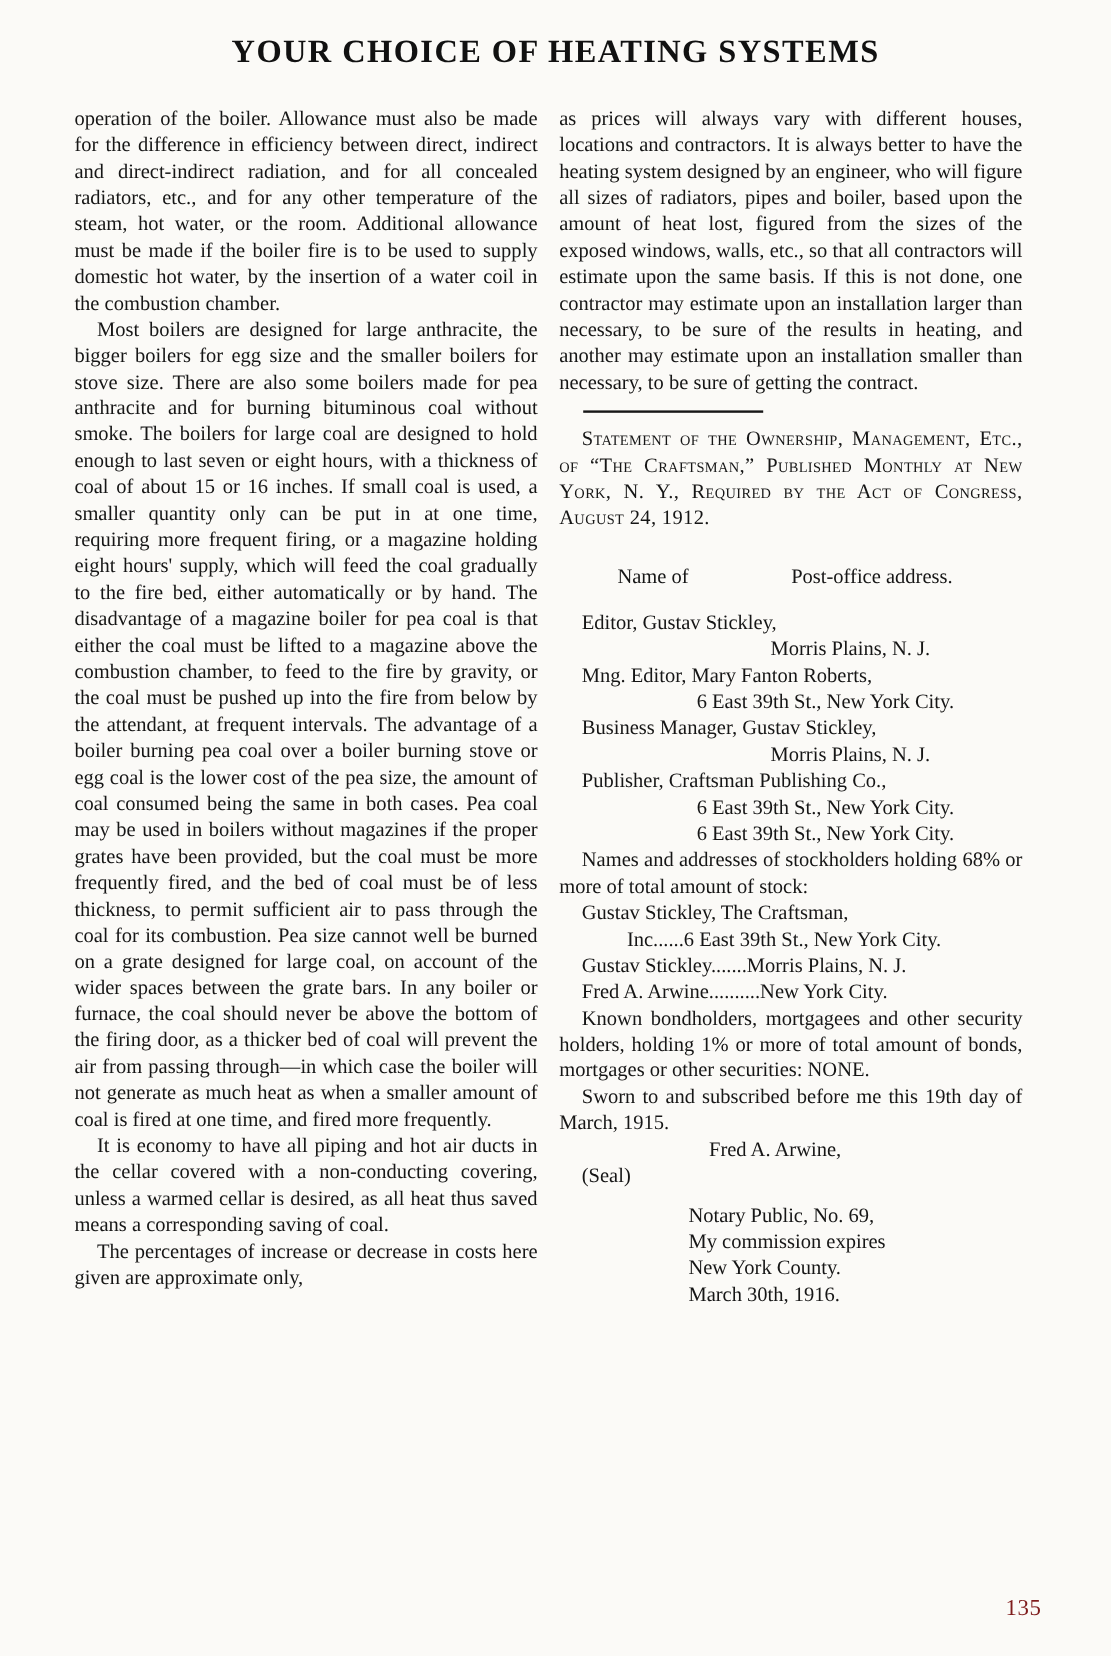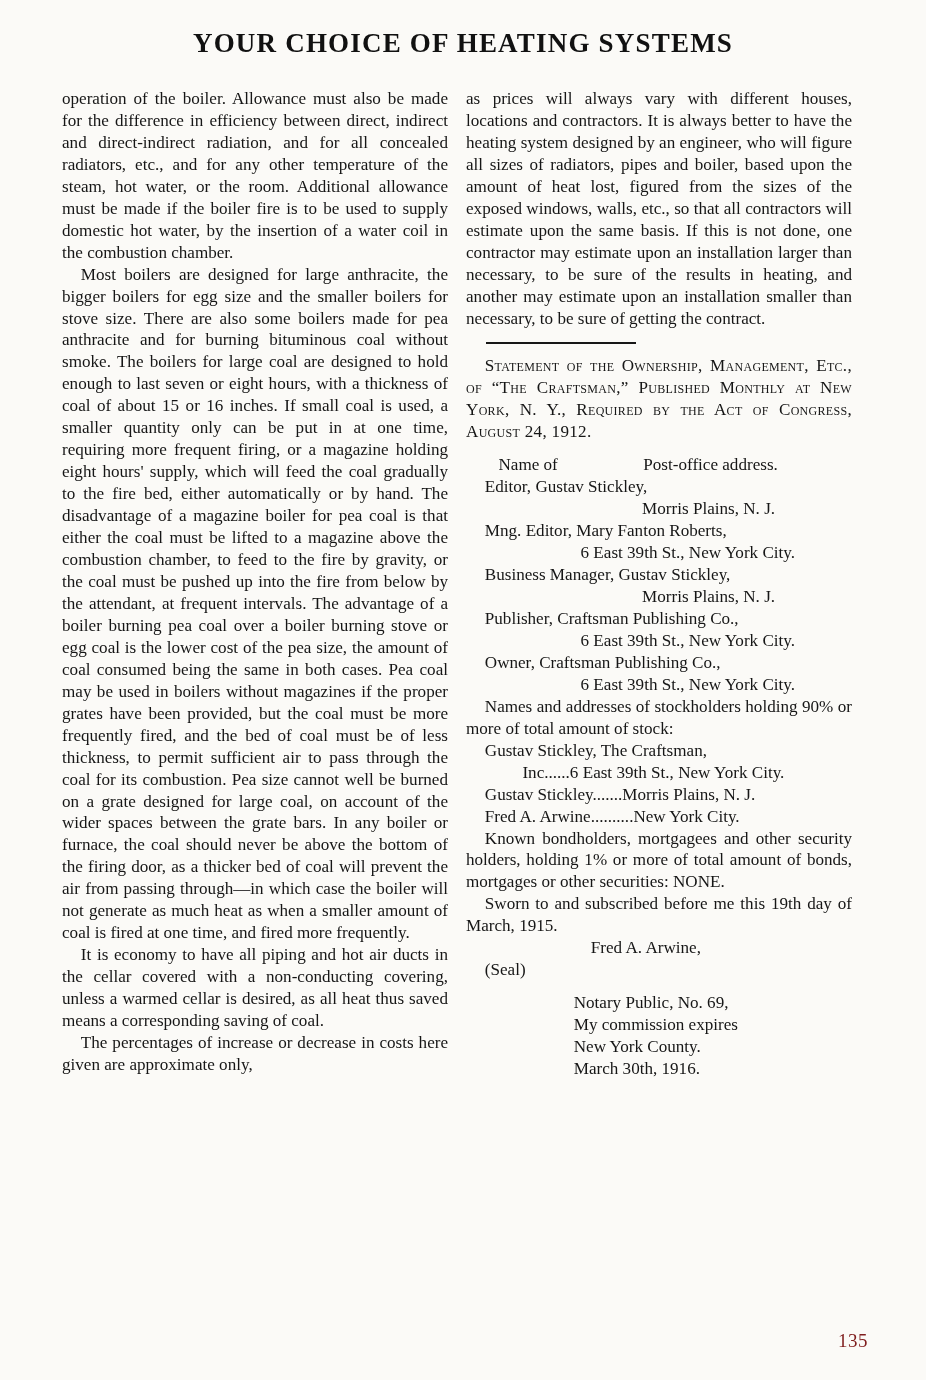--- a/index.html
+++ b/index.html
@@ -77,21 +77,21 @@
     text-indent: 0;
     margin: 0;
     white-space: pre-wrap;
   }
   .indent1 { padding-left: 2.2em; }
   .indent3 { padding-left: 5.6em; }
   .indent4 { padding-left: 9.2em; }
   .center-ish { padding-left: 6.2em; }
   .nameline {
     text-indent: 0;
-    margin: 0;
+    margin: 16px;
     display: flex;
   }
   .nameline .a { padding-left: 1.9em; }
   .nameline .b { padding-left: 5.0em; }
   .blockgap { height: 11px; }
   .seal { text-indent: 0; margin-top: 7px; }
   .notary { padding-left: 5.2em; text-indent: 0; margin: 0; }
   .folio {
     position: absolute;
     right: 58px;
@@ -136,24 +136,23 @@
 
       <p class="line">Mng. Editor, Mary Fanton Roberts,</p>
       <p class="line indent3">6 East 39th St., New York City.</p>
 
       <p class="line">Business Manager, Gustav Stickley,</p>
       <p class="line indent4">Morris Plains, N. J.</p>
 
       <p class="line">Publisher, Craftsman Publishing Co.,</p>
       <p class="line indent3">6 East 39th St., New York City.</p>
 
-      <p class="line">Owner, Craftsman Publishing Co.,</p>
       <p class="line indent3">6 East 39th St., New York City.</p>
 
-      <p class="stmt" style="text-indent:1.1em">Names and addresses of stockholders holding 90% or more of total amount of stock:</p>
+      <p class="stmt" style="text-indent:1.1em">Names and addresses of stockholders holding 68% or more of total amount of stock:</p>
 
       <p class="line">Gustav Stickley, The Craftsman,</p>
       <p class="line indent1">Inc......6 East 39th St., New York City.</p>
       <p class="line">Gustav Stickley.......Morris Plains, N. J.</p>
       <p class="line">Fred A. Arwine..........New York City.</p>
 
       <p class="stmt">Known bondholders, mortgagees and other security holders, holding 1% or more of total amount of bonds, mortgages or other securities: NONE.</p>
 
       <p class="stmt">Sworn to and subscribed before me this 19th day of March, 1915.</p>
       <p class="line center-ish">Fred A. Arwine,</p>

